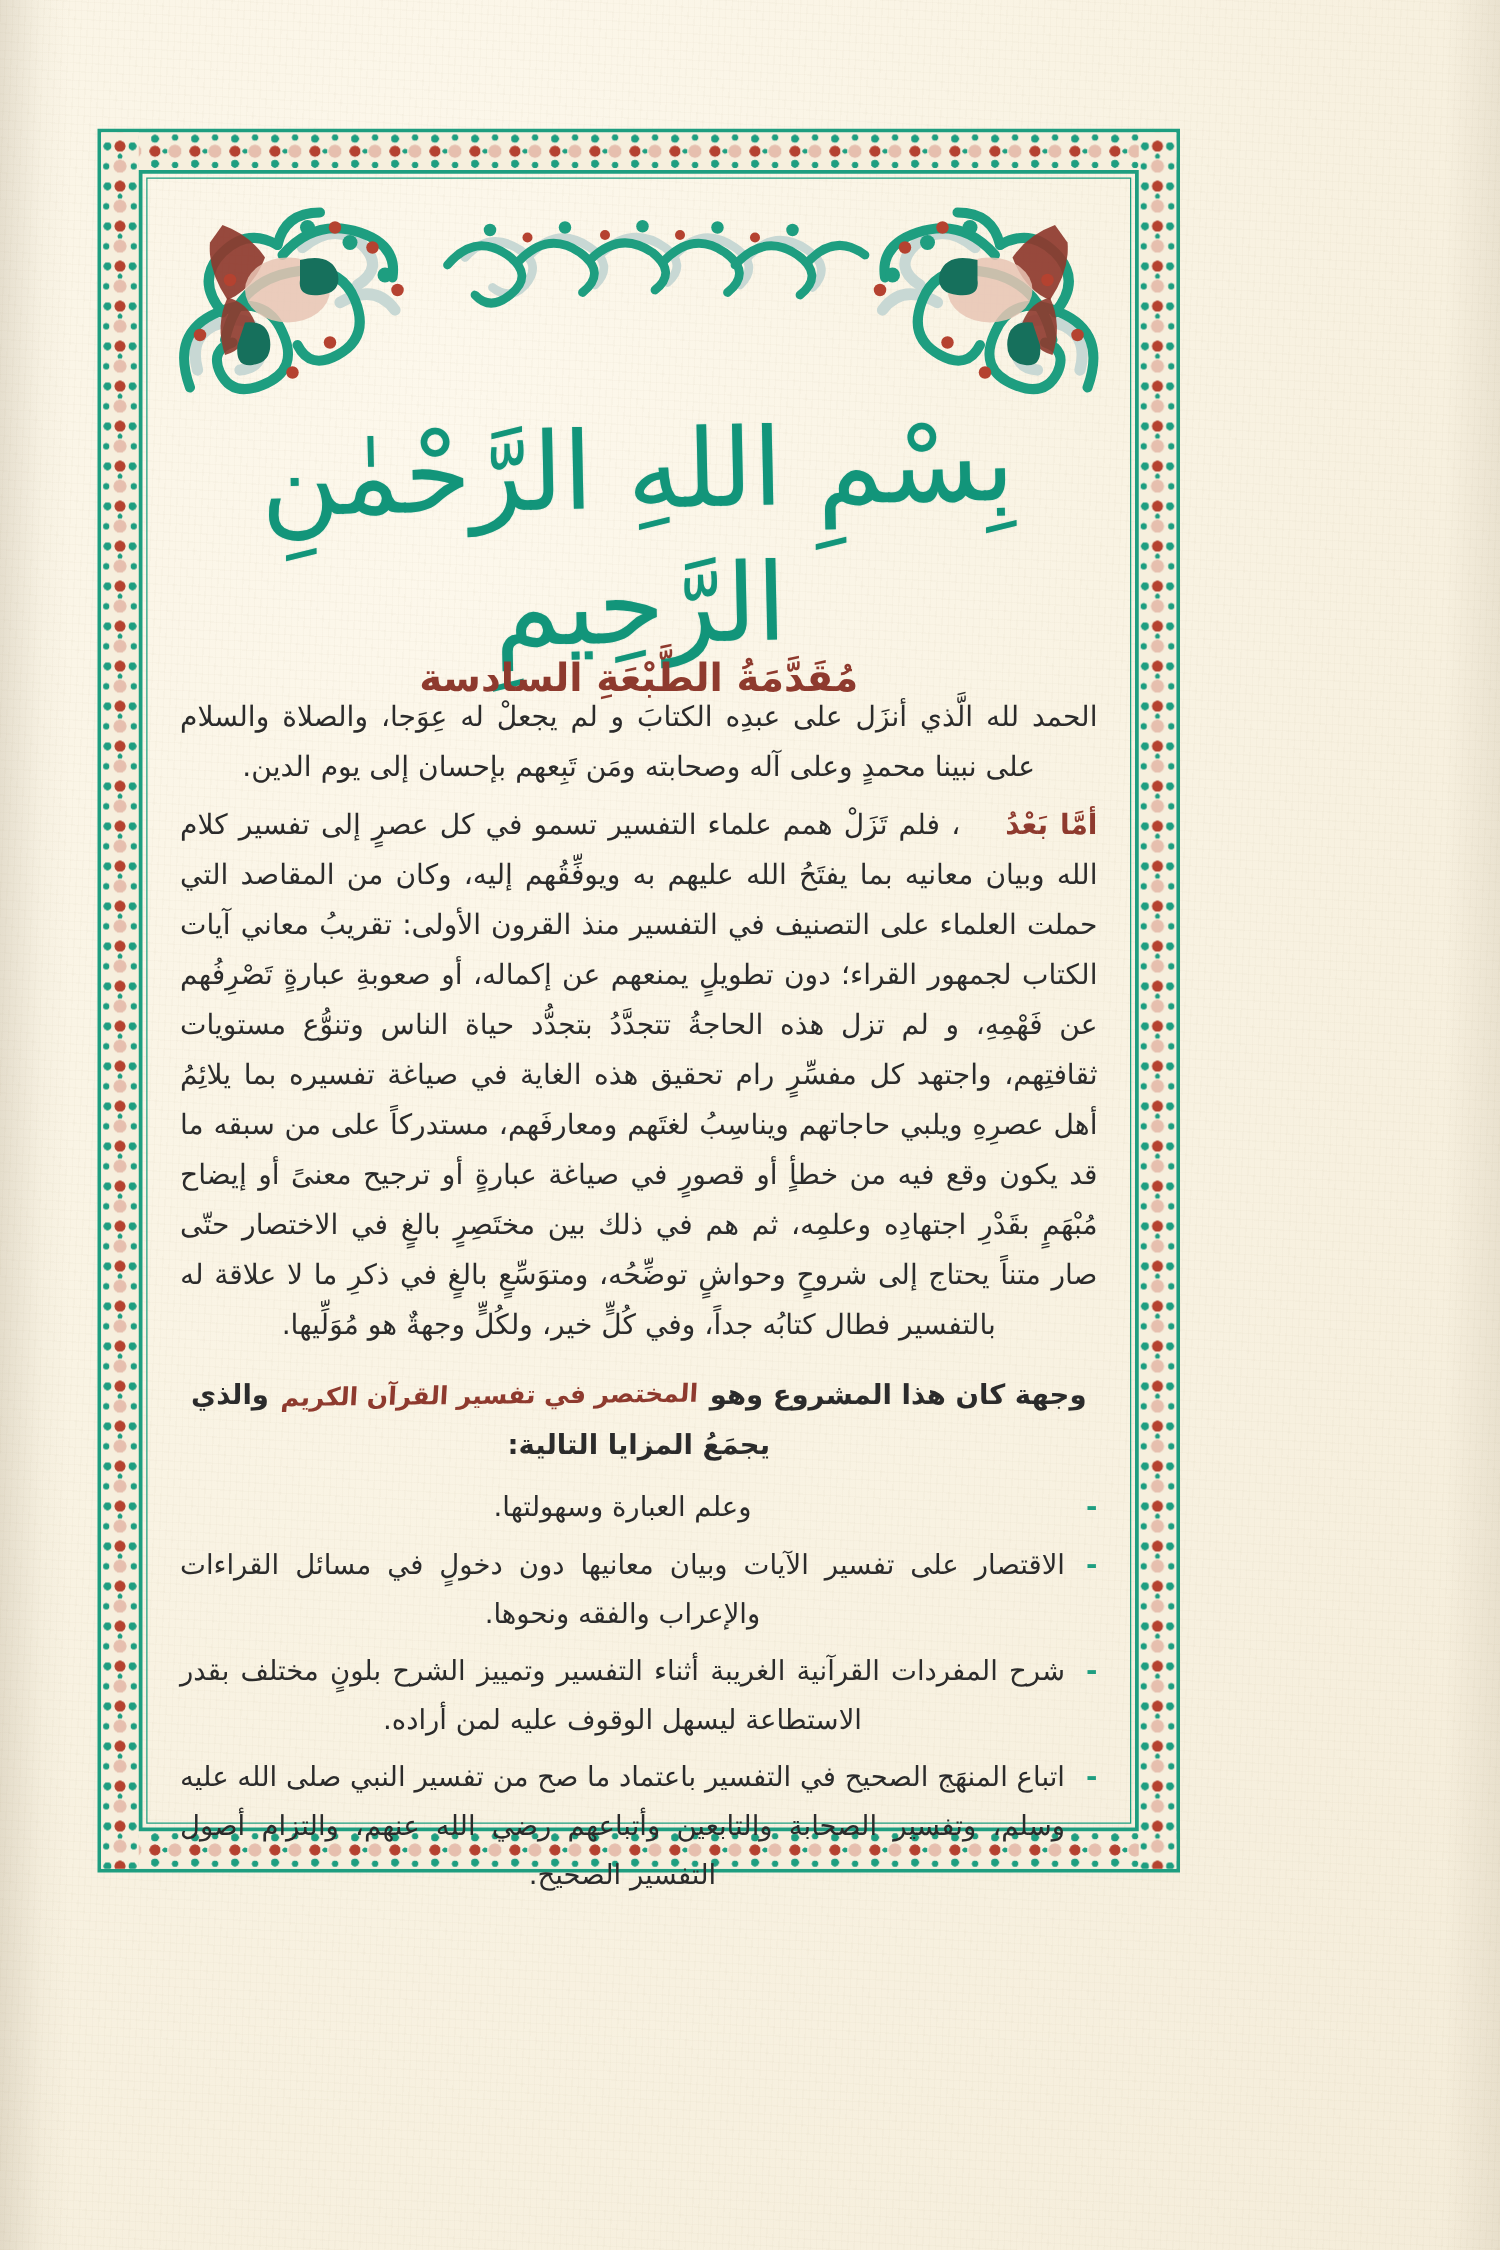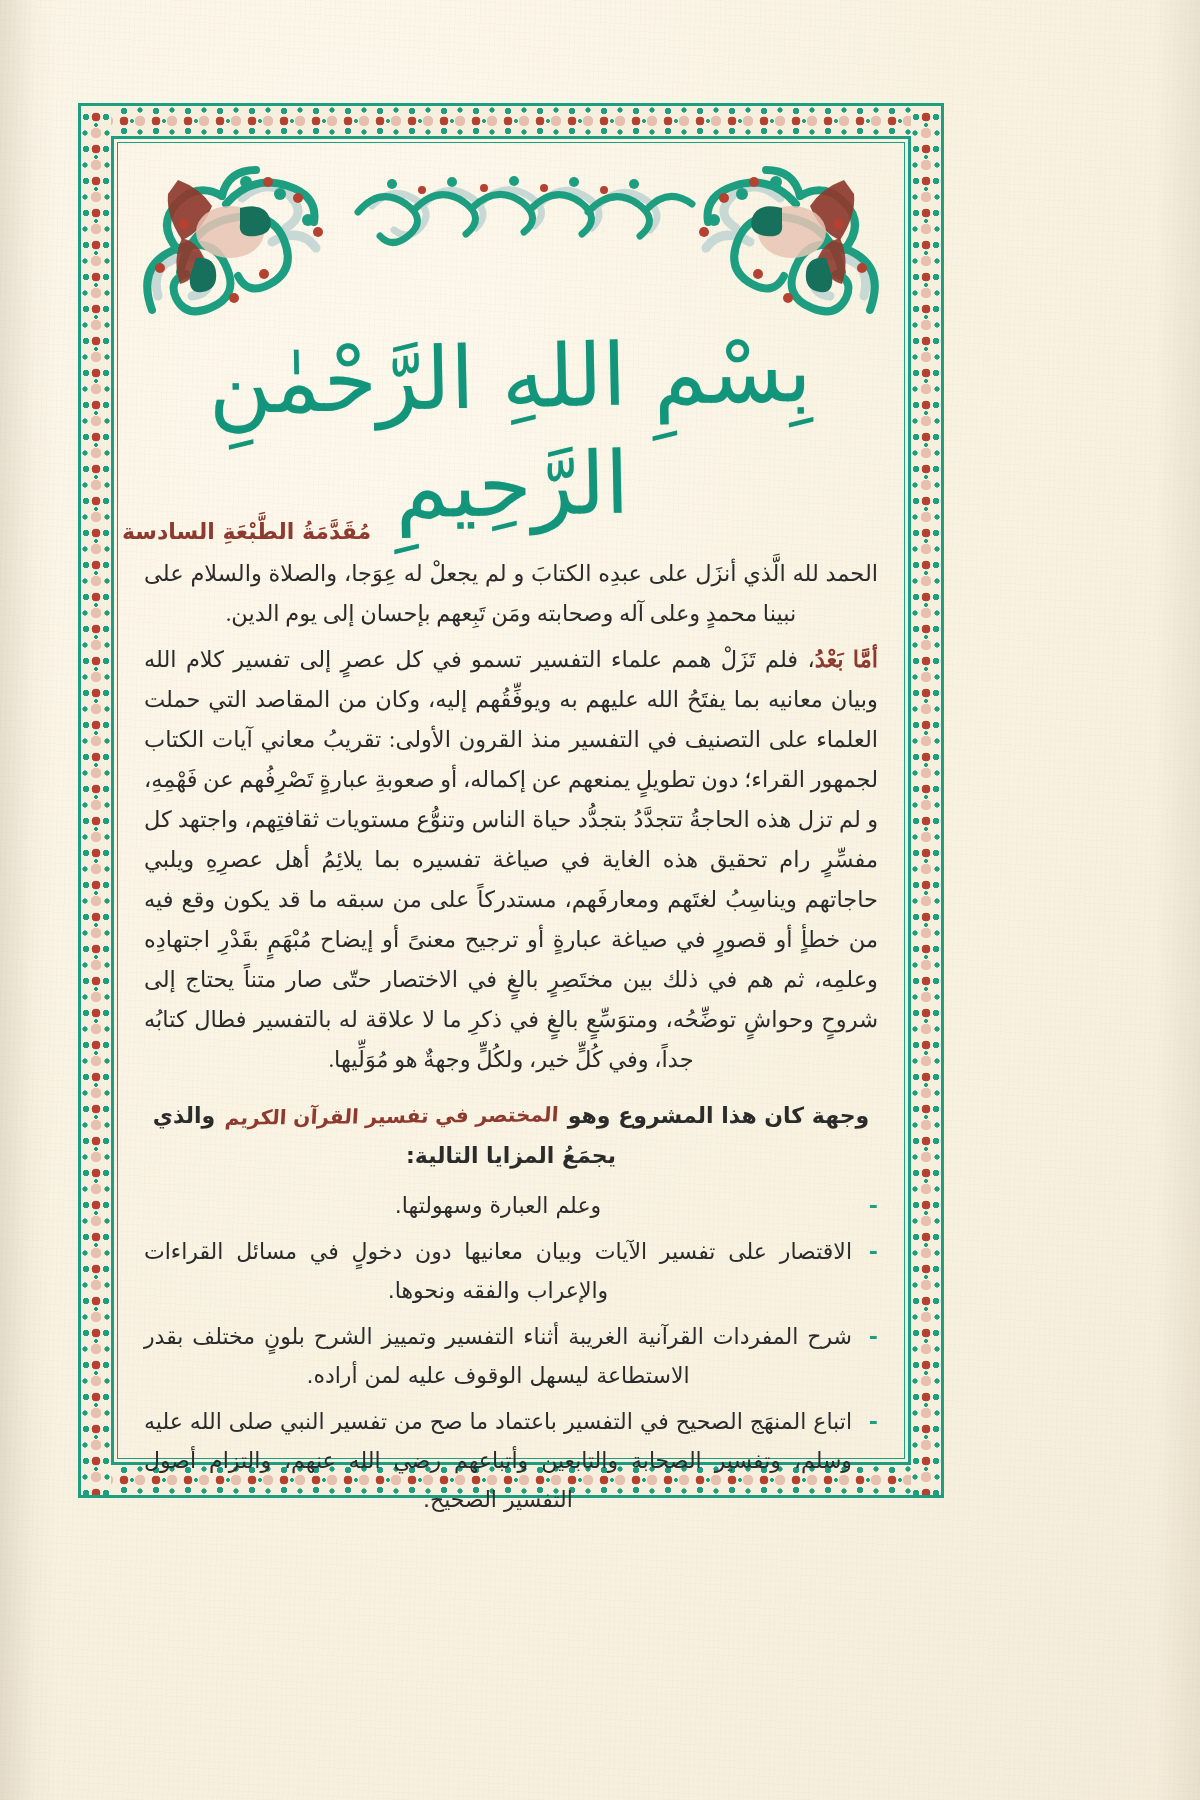--- a/index.html
+++ b/index.html
@@ -161,22 +161,22 @@
     direction: rtl;
     transform: rotate(-1.2deg);
     text-shadow: 0 0 1px rgba(18,149,122,0.35);
   }
 
   
   .doc-title {
     position: absolute;
     left: 0; right: 0;
     top: 358px;
-    text-align: left;
-    font-size: 22px;
+    text-align: center;
+    font-size: 31px;
     font-weight: bold;
     color: #8e3a2e;
     direction: rtl;
     letter-spacing: 0px;
   }
 
   
   .body-block {
     position: absolute;
     left: 22px;
@@ -186,26 +186,26 @@
     text-align: justify;
     text-align-last: center;
     color: #2b2b2b;
     font-size: 22.5px;
     line-height: 40px;
   }
   p.para {
     margin: 0 0 6px 0;
     text-align: justify;
     text-indent: 0;
-    font-family: Liberation Serif, serif;
   }
   p.para.first { text-align: justify; }
   .amma {
     color: #8e3a2e;
     font-weight: bold;
+    margin-left: 36px;
   }
 
   .lead-line {
     margin: 16px 0 10px 0;
     font-weight: bold;
     color: #2b2b2b;
     text-align: center;
     font-size: 22px;
     line-height: 40px;
   }

